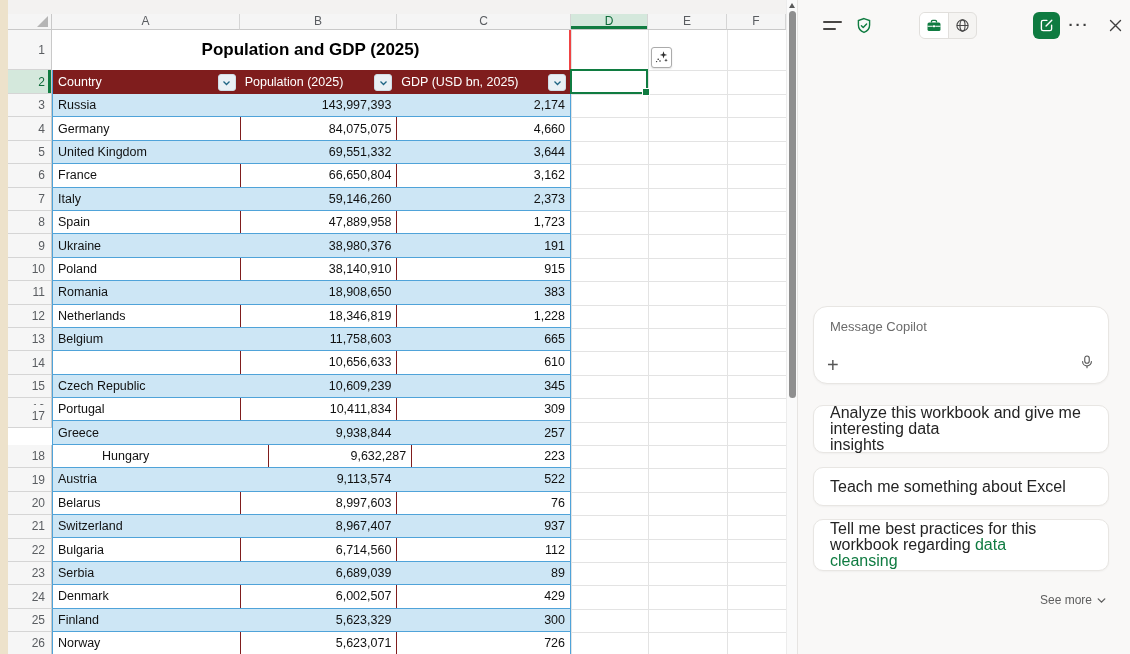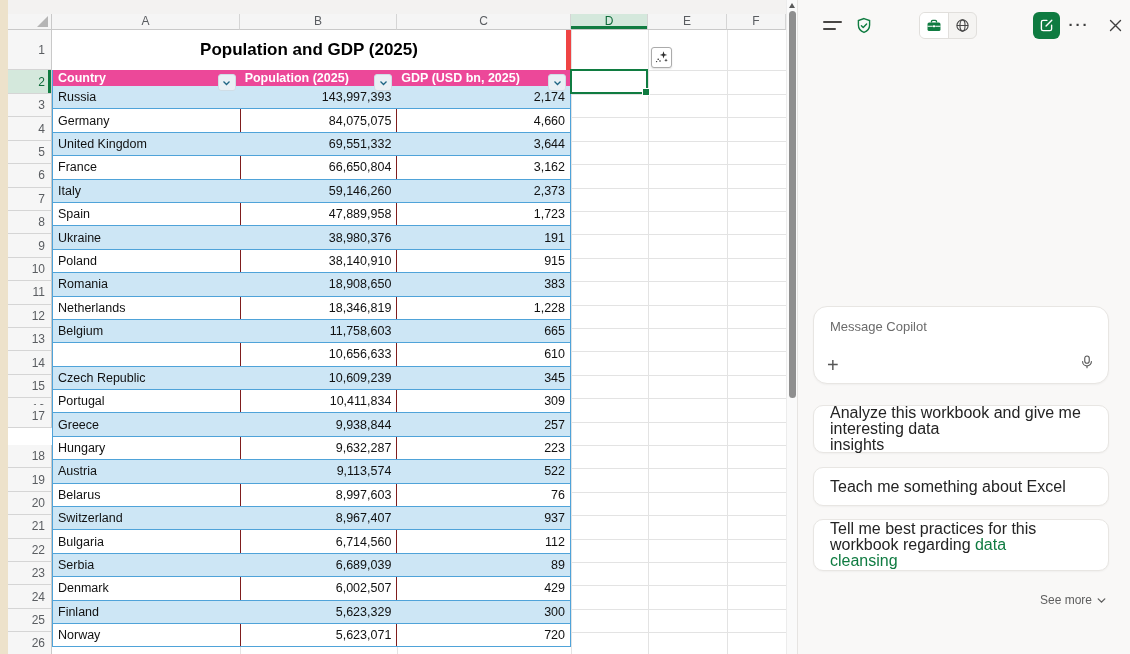--- a/index.html
+++ b/index.html
@@ -17,25 +17,25 @@
       font-size:12px;text-align:center;line-height:15px;}
   .col-h.sel{background:#D4E8DC;color:#0E6B3A;box-shadow:inset 0 -3px 0 #107C41;font-weight:400;}
   .row-h{position:absolute;left:8px;width:44px;background:#F6F6F6;box-sizing:border-box;
       border-right:1px solid #C9C9C9;border-bottom:1px solid #D5D5D5;color:#5A5D61;
       font-size:12px;text-align:right;padding-right:6px;display:flex;align-items:center;justify-content:flex-end;}
   .row-h.sel{background:#D4E8DC;color:#0E6B3A;box-shadow:inset -3px 0 0 #107C41;}
   .gl-v{position:absolute;width:1px;background:#E3E3E3;top:30px;height:624px;}
   .gl-h{position:absolute;height:1px;background:#E3E3E3;left:52px;width:734px;}
   .title-cell{position:absolute;left:52px;top:30px;width:519px;height:40px;background:#fff;
       z-index:2;display:flex;align-items:center;justify-content:center;font-size:17px;
-      font-weight:bold;color:#000;border-right:5px solid #ef4444;box-sizing:border-box;}
+      font-weight:bold;color:#000;border-right:2px solid #ef4444;box-sizing:border-box;}
   
   .tbl{position:absolute;left:52px;top:70px;width:519px;z-index:3;
       border-left:1px solid #4FA3D9;border-right:1px solid #4FA3D9;box-sizing:border-box;}
-  .tbl-hrow{display:flex;height:16px;background:#ec4899;color:#fff;font-weight:bold;font-size:12.5px;}
+  .tbl-hrow{display:flex;height:24px;background:#7f1d1d;color:#fff;font-weight:normal;font-size:12.5px;}
   .tbl-hcell{position:relative;display:flex;align-items:center;box-sizing:border-box;padding-left:5px;}
   .filter-btn{position:absolute;right:4px;top:4px;width:16px;height:15px;background:#E9F0F5;
       border:1px solid #cfdde6;border-radius:3px;display:flex;align-items:center;justify-content:center;}
   .tbl-row{display:flex;height:23.4px;box-sizing:border-box;border-bottom:1px solid #4FA3D9;font-size:12.5px;color:#111;}
   .tbl-row.banded{background:#CDE6F5;}
   .tbl-row.plain{background:#fff;}
   .tbl-cell{box-sizing:border-box;display:flex;align-items:center;overflow:hidden;white-space:nowrap;}
   .tbl-cell.txt{padding-left:5px;justify-content:flex-start;}
   .tbl-cell.num{padding-right:5px;justify-content:flex-end;}
   .tbl-row.plain .tbl-cell + .tbl-cell{border-left:1px solid #7f1d1d;}
@@ -256,21 +256,21 @@
           <div class="tbl-cell txt" style="width: 187px;">Portugal</div>
           <div class="tbl-cell num" style="width: 157px;">10,411,834</div>
           <div class="tbl-cell num" style="width: 174px;">309</div>
         </div>
         <div class="tbl-row banded">
           <div class="tbl-cell txt" style="width: 187px;">Greece</div>
           <div class="tbl-cell num" style="width: 157px;">9,938,844</div>
           <div class="tbl-cell num" style="width: 174px;">257</div>
         </div>
         <div class="tbl-row plain">
-          <div class="tbl-cell txt" style="width: 187px;">Hungary</div>
+          <div class="tbl-cell txt" style="width: 187px; margin-left: 44px;">Hungary</div>
           <div class="tbl-cell num" style="width: 157px;">9,632,287</div>
           <div class="tbl-cell num" style="width: 174px;">223</div>
         </div>
         <div class="tbl-row banded">
           <div class="tbl-cell txt" style="width: 187px;">Austria</div>
           <div class="tbl-cell num" style="width: 157px;">9,113,574</div>
           <div class="tbl-cell num" style="width: 174px;">522</div>
         </div>
         <div class="tbl-row plain">
           <div class="tbl-cell txt" style="width: 187px;">Belarus</div>
@@ -298,21 +298,21 @@
           <div class="tbl-cell num" style="width: 174px;">429</div>
         </div>
         <div class="tbl-row banded">
           <div class="tbl-cell txt" style="width: 187px;">Finland</div>
           <div class="tbl-cell num" style="width: 157px;">5,623,329</div>
           <div class="tbl-cell num" style="width: 174px;">300</div>
         </div>
         <div class="tbl-row plain">
           <div class="tbl-cell txt" style="width: 187px;">Norway</div>
           <div class="tbl-cell num" style="width: 157px;">5,623,071</div>
-          <div class="tbl-cell num" style="width: 174px;">720</div>
+          <div class="tbl-cell num" style="width: 174px;">726</div>
         </div>
       </div>
     <div class="sel-cell">
       <div class="fill-handle"></div>
     </div>
     <button class="sparkle-btn">
       <svg width="15" height="15" viewBox="0 0 15 15">
         <path d="M9.5 1.2 L10.4 4 L13.2 4.9 L10.4 5.8 L9.5 8.6 L8.6 5.8 L5.8 4.9 L8.6 4 Z" fill="#2E2E2E"></path>
         <path d="M12 8.5 L12.45 9.8 L13.75 10.25 L12.45 10.7 L12 12 L11.55 10.7 L10.25 10.25 L11.55 9.8 Z" fill="#2E2E2E"></path>
         <circle cx="4.2" cy="9.2" r="0.8" fill="#2E2E2E"></circle>

